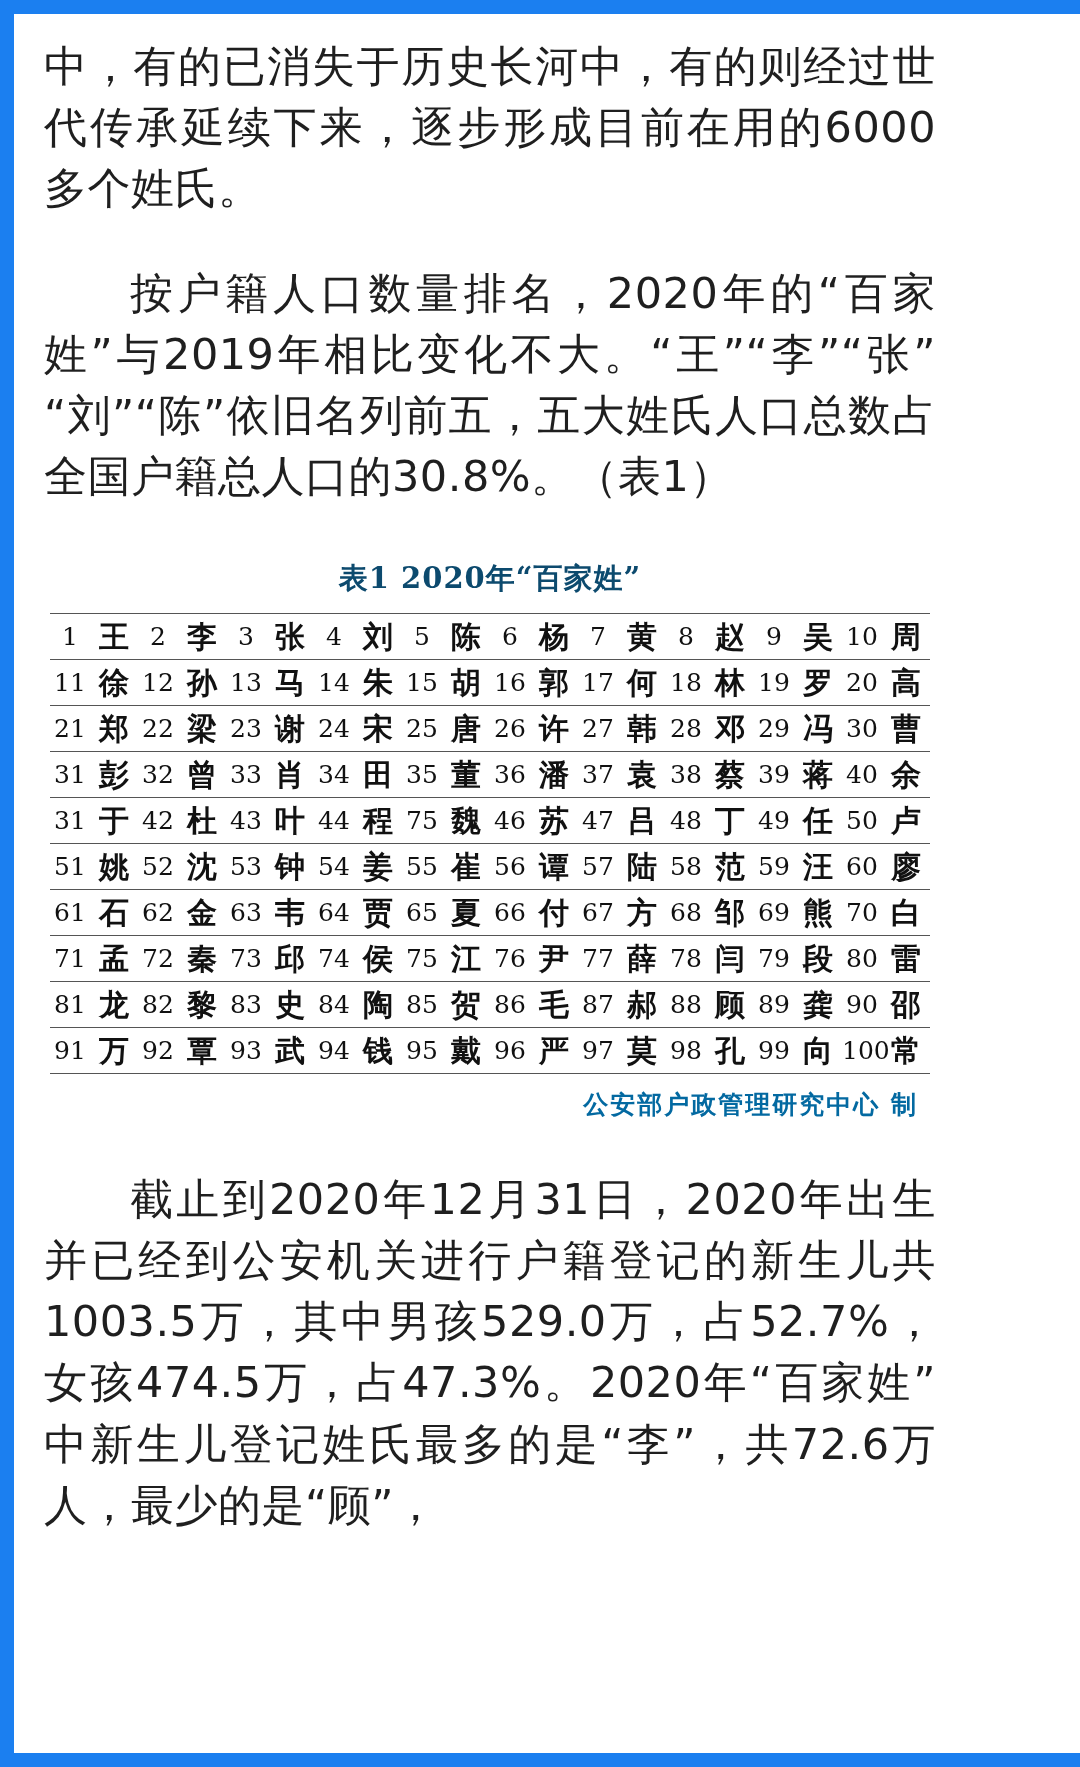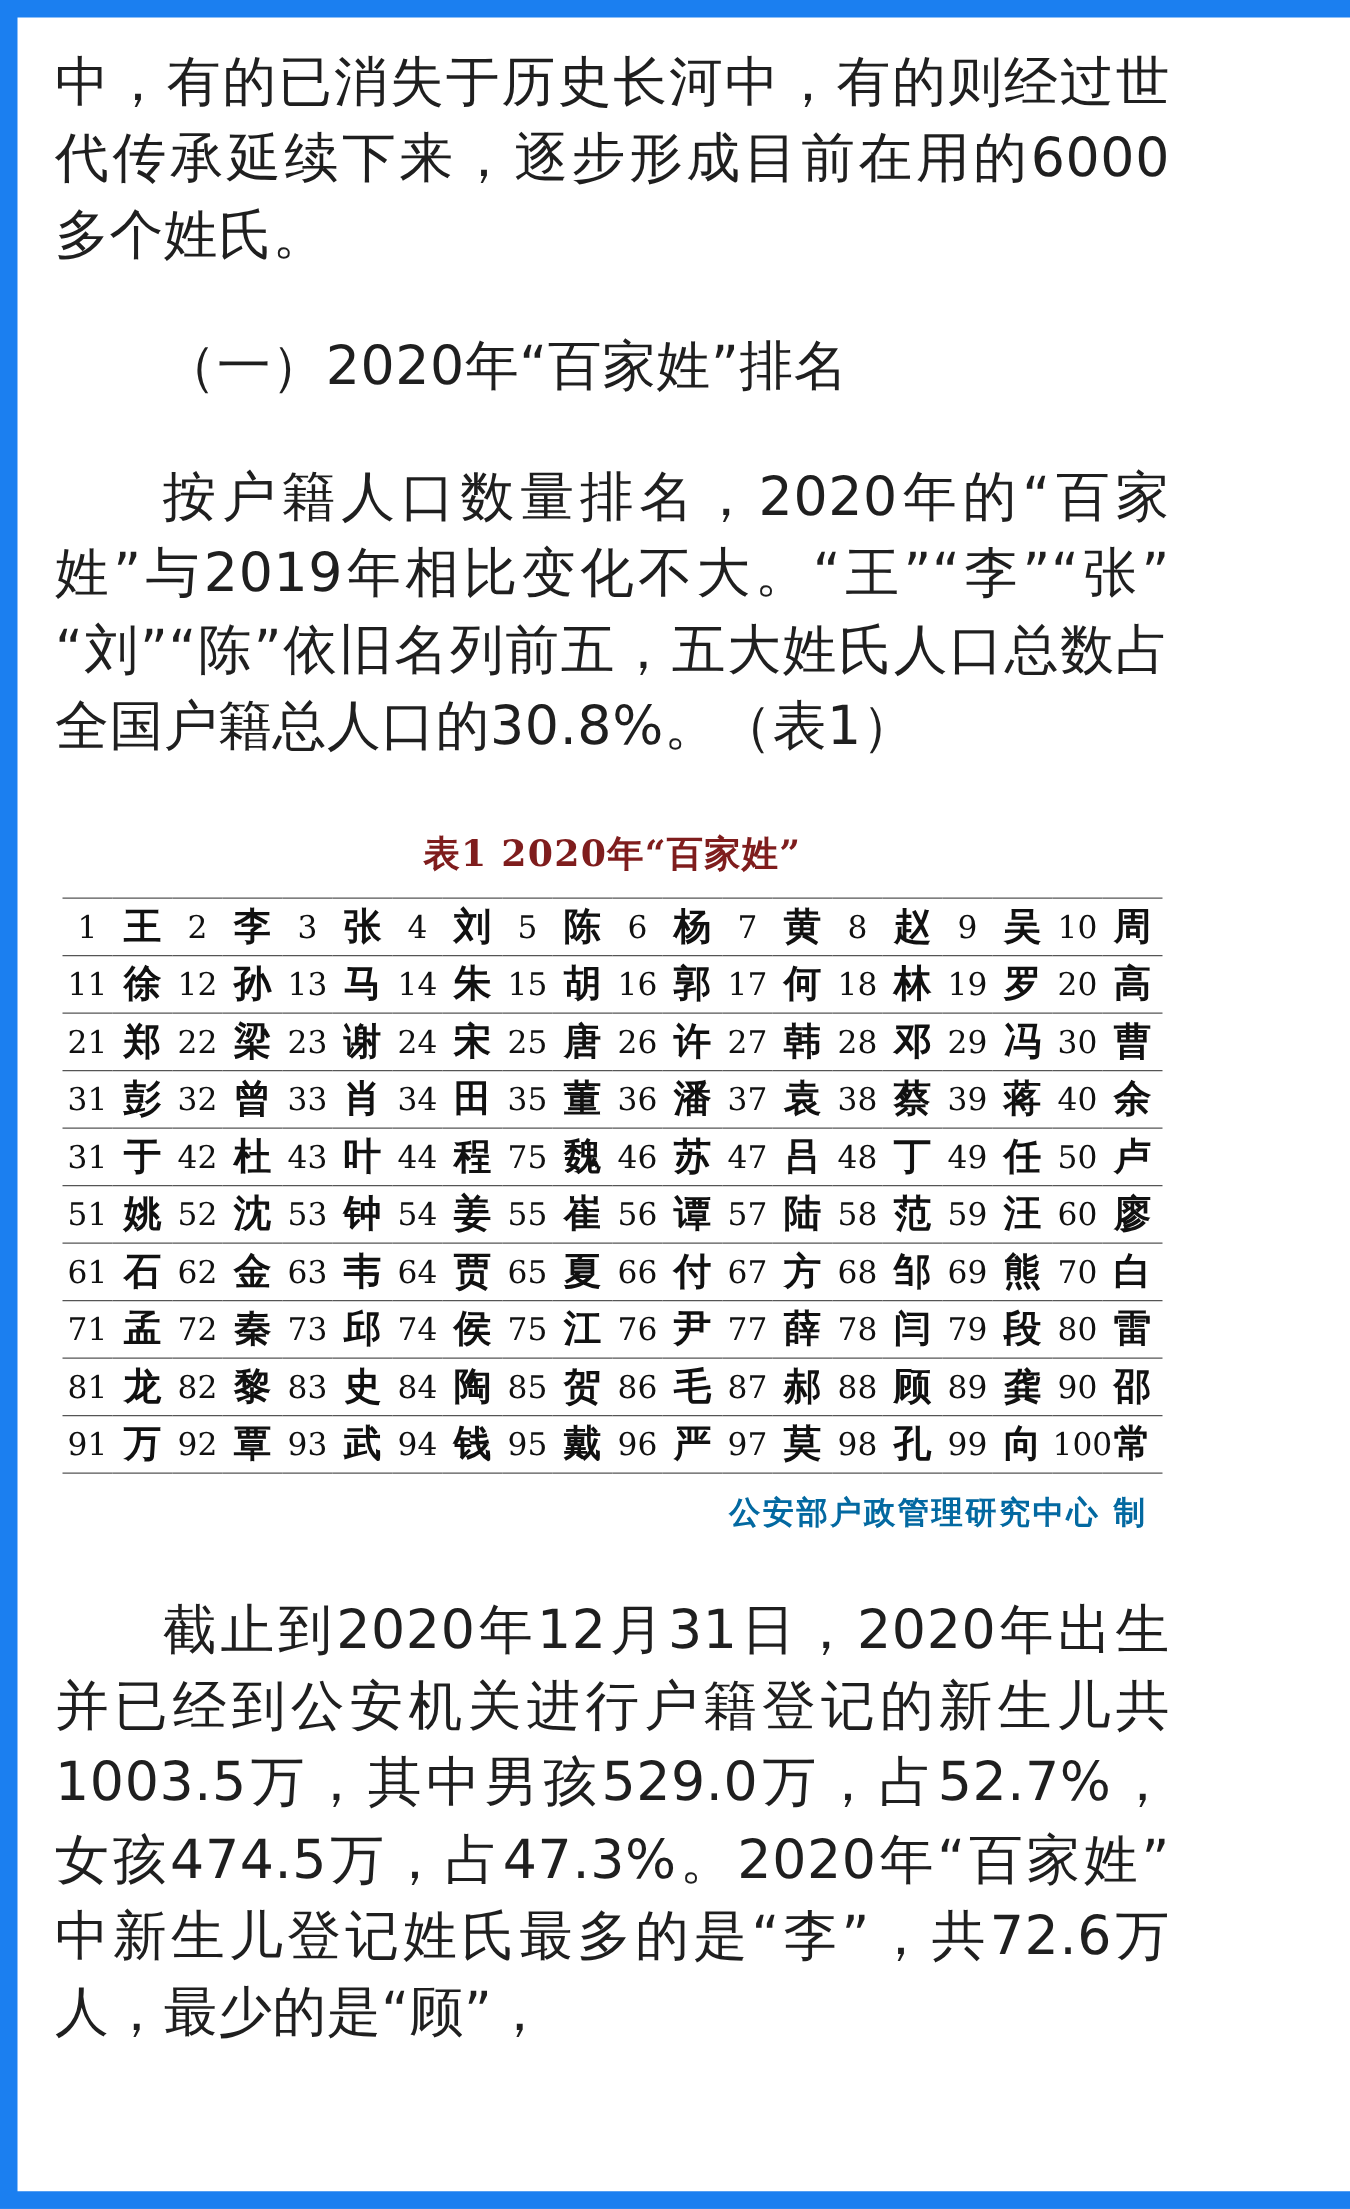--- a/index.html
+++ b/index.html
@@ -51,21 +51,21 @@
 
   
   .table-wrap {
     margin: 52px auto 0 auto;
     width: 880px;
   }
   .table-title {
     text-align: center;
     font-size: 29px;
     font-weight: bold;
-    color: #7f1d1d;
+    color: #0c4a6e;
     font-family: "DejaVu Serif", "Liberation Serif", serif;
     letter-spacing: 1px;
     margin-bottom: 14px;
   }
   table.names {
     border-collapse: collapse;
     width: 880px;
     margin: 0 auto;
     table-layout: fixed;
   }
@@ -101,21 +101,20 @@
   }
 </style>
 </head>
 <body>
 
 <div class="frame">
   <div class="page">
 
     <p class="para cont" style="padding-top:22px;">中，有的已消失于历史长河中，有的则经过世代传承延续下来，逐步形成目前在用的6000多个姓氏。</p>
 
-    <p class="para indent para-gap-top">（一）2020年“百家姓”排名</p>
 
     <p class="para indent para-gap-top">按户籍人口数量排名，2020年的“百家姓”与2019年相比变化不大。“王”“李”“张”“刘”“陈”依旧名列前五，五大姓氏人口总数占全国户籍总人口的30.8%。（表1）</p>
 
     <div class="table-wrap">
       <div class="table-title">表1  2020年“百家姓”</div>
 
       <table class="names">
         <tbody>
             <tr>
               <td class="num">1</td>

